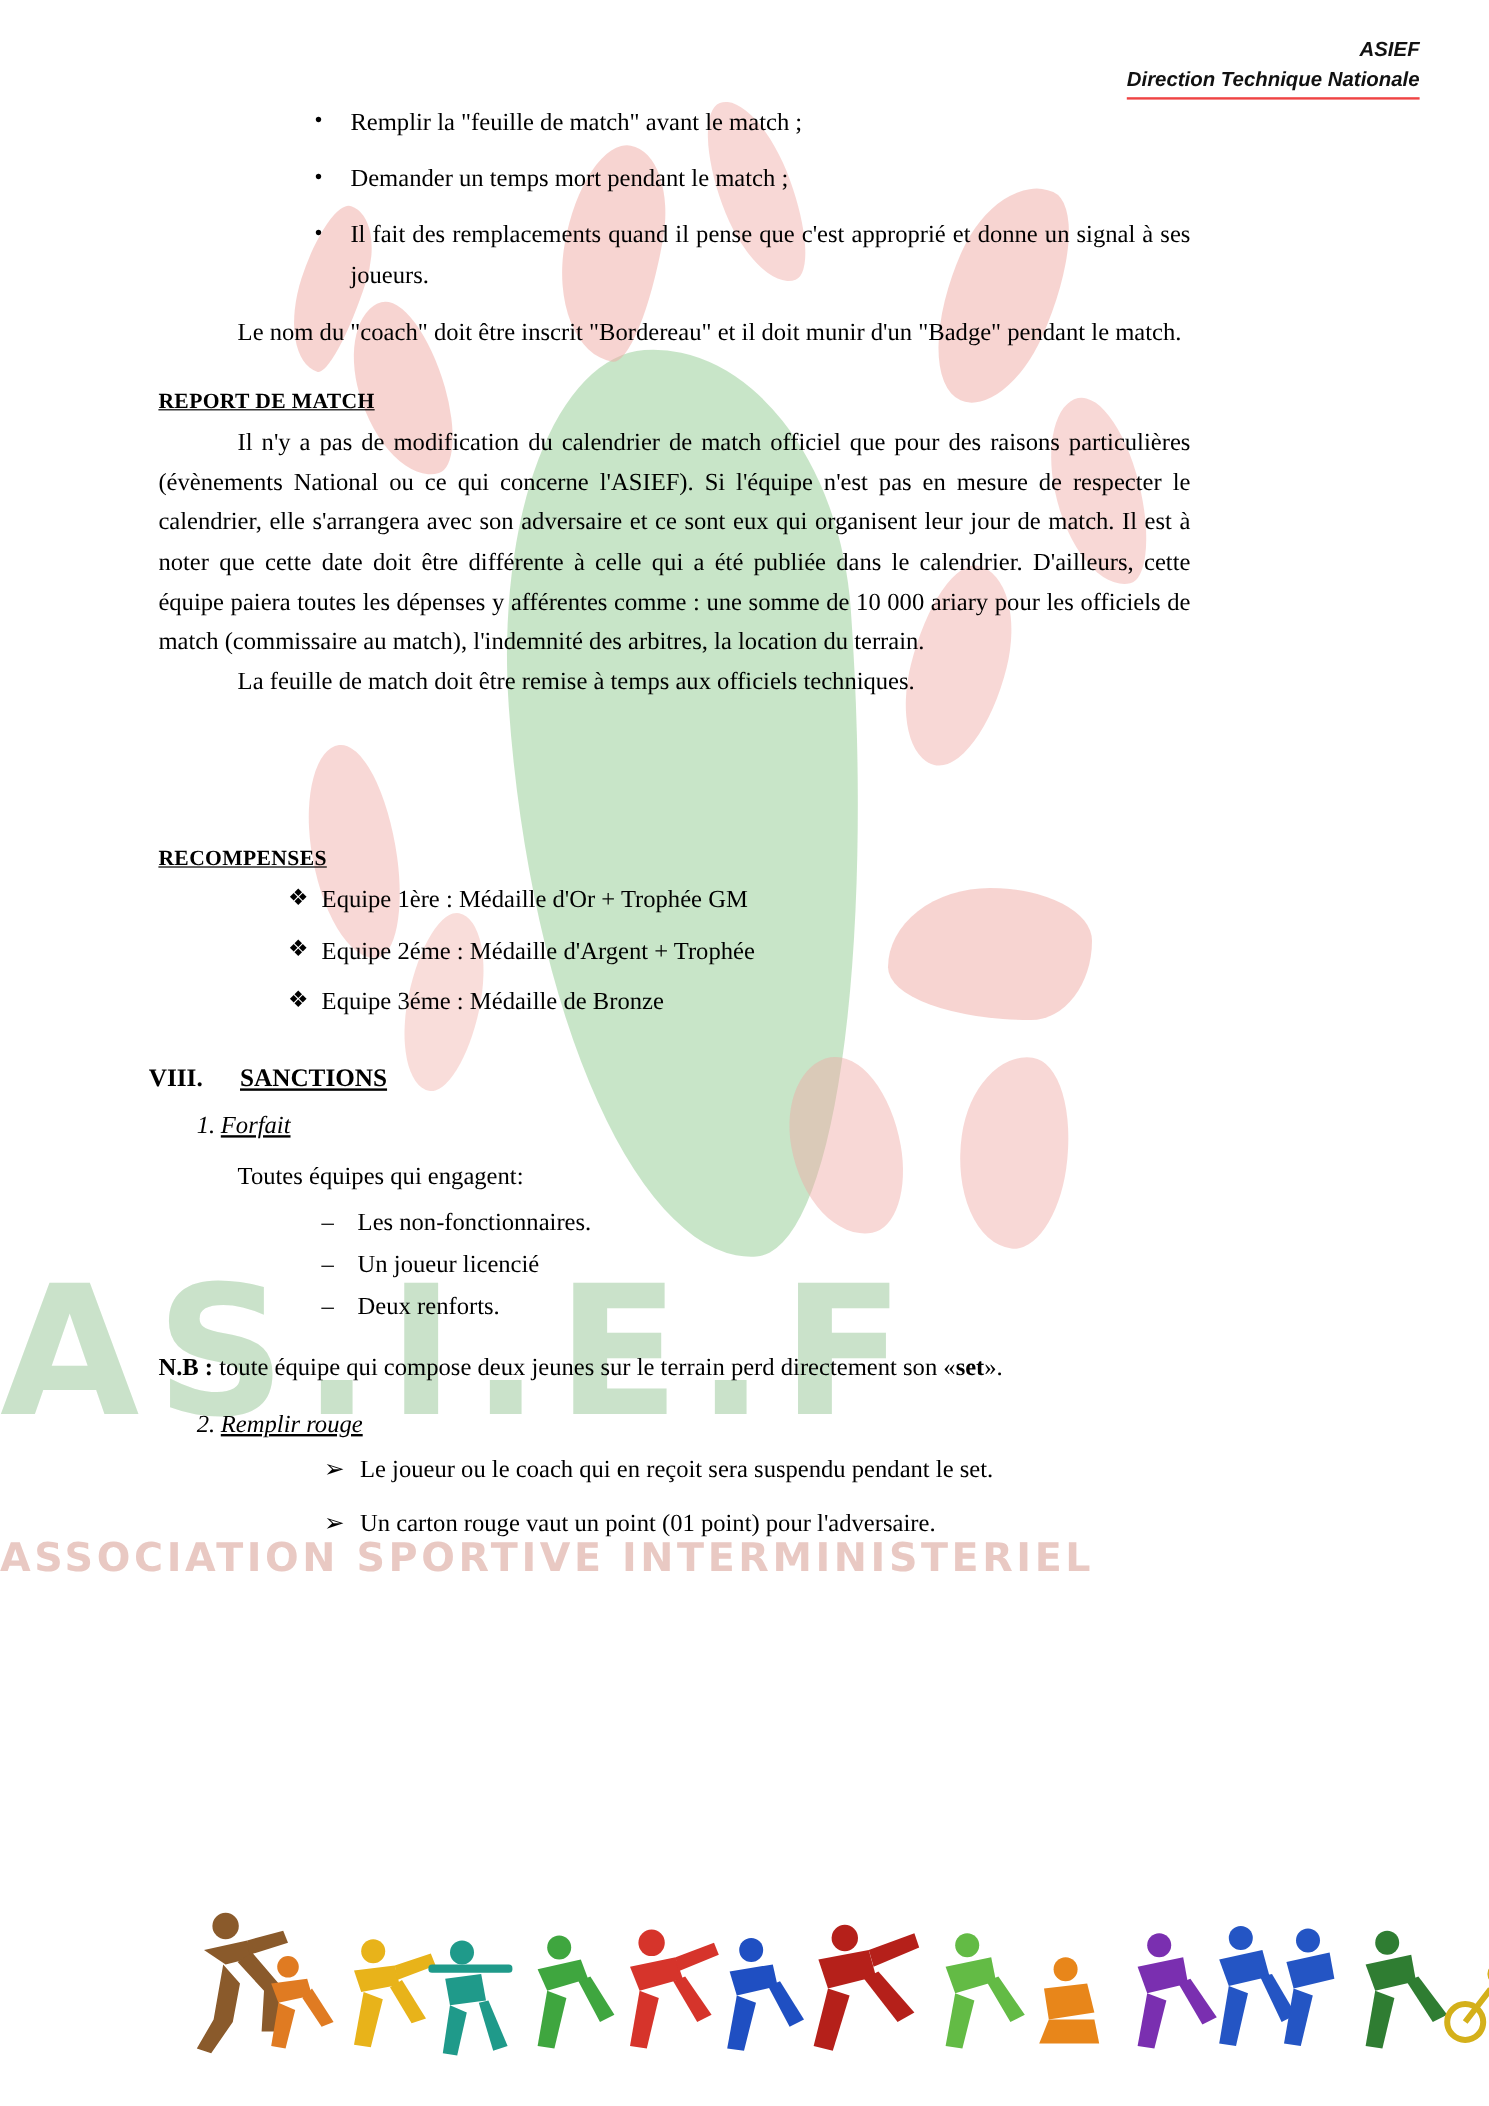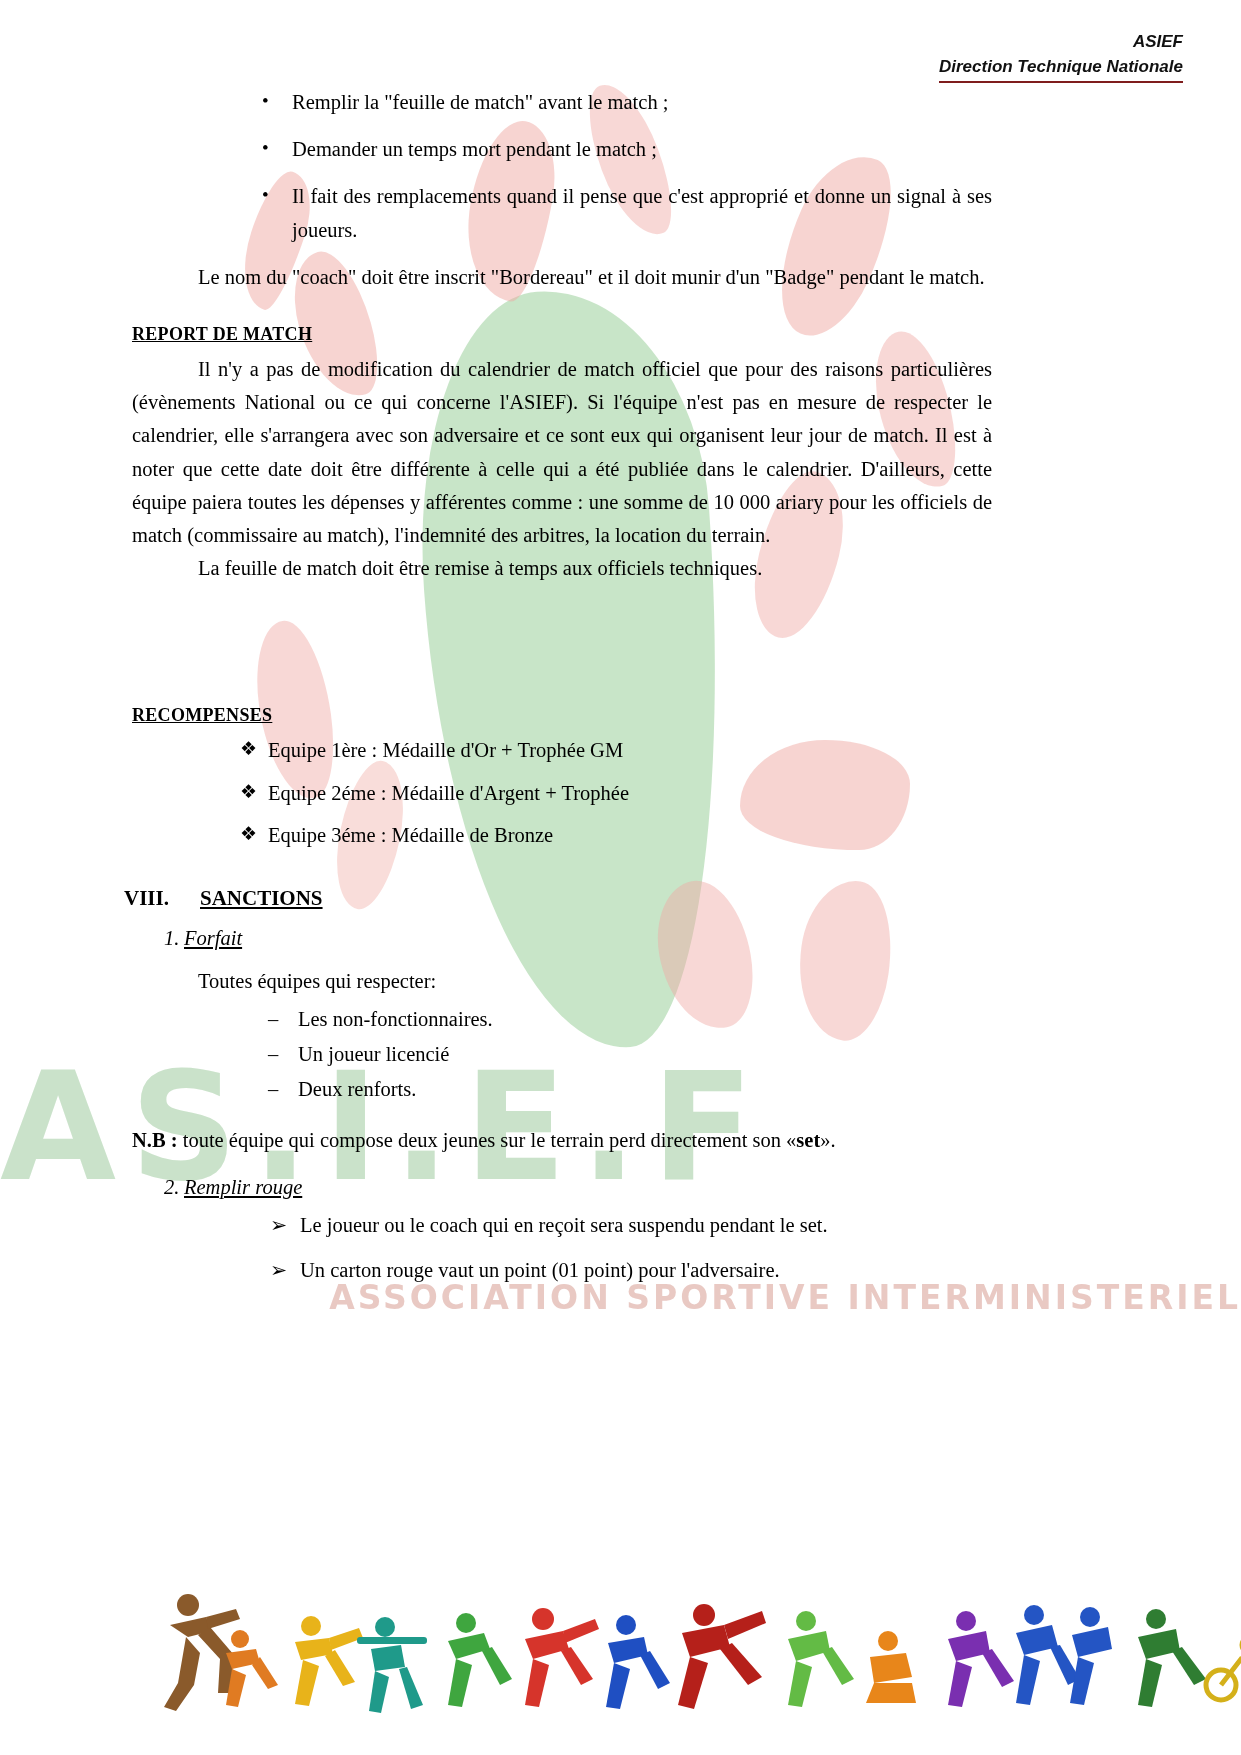--- a/index.html
+++ b/index.html
@@ -46,21 +46,21 @@
     font-size: 150px;
     letter-spacing: 14px;
     color: #b9d9b9;
     opacity: 0.75;
   }
   .wm-sub {
     position: absolute;
     left: 0;
     right: 0;
     top: 1278px;
-    text-align: right;
+    text-align: left;
     font-family: "DejaVu Sans", sans-serif;
     font-weight: bold;
     font-size: 33px;
     letter-spacing: 3px;
     color: #e2b7b0;
     opacity: 0.75;
   }
   .wm-sub2 {
     position: absolute;
     left: 0;
@@ -92,21 +92,21 @@
     right: 58px;
     text-align: right;
     font-family: "Liberation Sans", sans-serif;
     font-style: italic;
     font-weight: bold;
     font-size: 17px;
     line-height: 1.45;
     color: #111;
   }
   .header .line2 {
-    border-bottom: 2px solid #7f1d1d;
+    border-bottom: 2px solid #ef4444;
     padding-bottom: 2px;
     display: inline-block;
   }
 
   .body {
     position: absolute;
     top: 86px;
     left: 132px;
     width: 860px;
   }
@@ -337,21 +337,21 @@
       <div class="roman-head">
         <span class="num">VIII.</span>
         <span class="lbl">SANCTIONS</span>
       </div>
 
       <div class="num-item">
         <span class="n">1.</span>
         <span class="t">Forfait</span>
       </div>
 
-      <div class="para-in">Toutes équipes qui respecter:</div>
+      <div class="para-in">Toutes équipes qui engagent:</div>
 
       <ul class="dashes">
         <li>
           <span class="mk">–</span>
           <span>Les non-fonctionnaires.</span>
         </li>
         <li>
           <span class="mk">–</span>
           <span>Un joueur licencié</span>
         </li>

